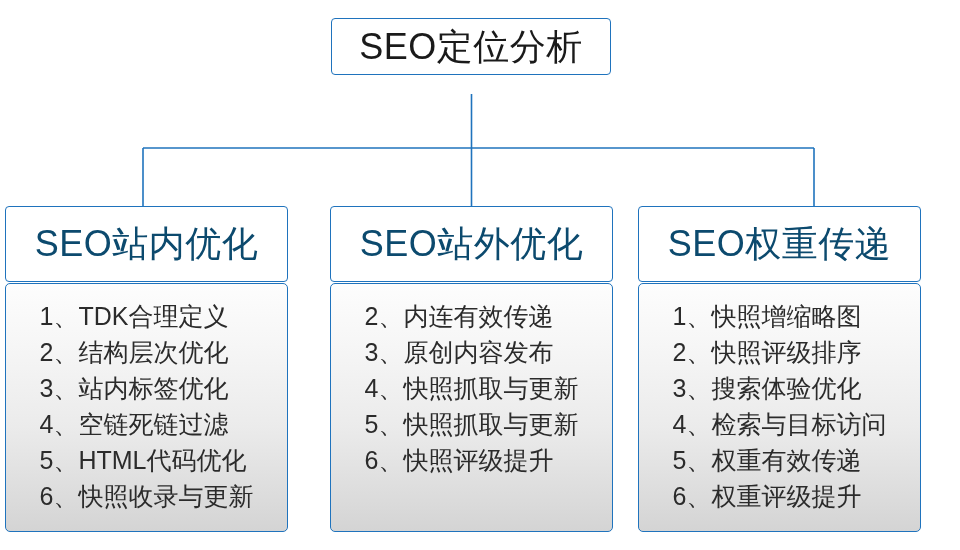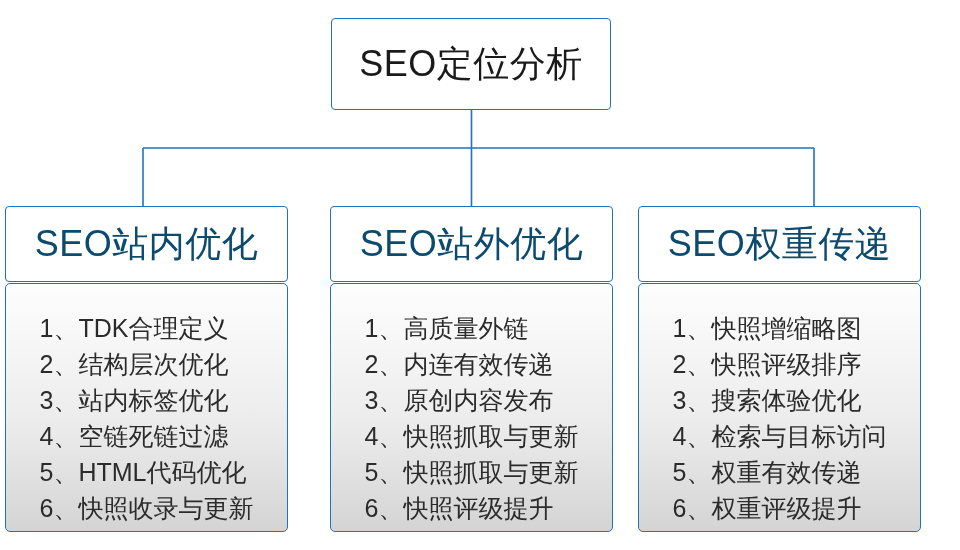--- a/index.html
+++ b/index.html
@@ -33,21 +33,21 @@
     height: 550px;
     pointer-events: none;
   }
 
   
   .root-node {
     position: absolute;
     left: 331px;
     top: 18px;
     width: 280px;
-    height: 92px;
+    height: 57px;
     box-sizing: border-box;
     border: 1.6px solid #1f73bd;
     border-radius: 4px;
     background: #ffffff;
     display: flex;
     align-items: center;
     justify-content: center;
   }
   .root-node-label {
     font-size: 36px;
@@ -96,21 +96,21 @@
     background: linear-gradient(to bottom, #fdfdfd 0%, #f7f7f7 22%, #ebebeb 58%, #dcdcdc 86%, #d4d4d4 100%);
     padding: 14px 0 10px 0;
     display: flex;
     flex-direction: column;
     justify-content: flex-start;
     align-items: center;
   }
 
   .item-list {
     list-style: none;
-    margin: 12px;
+    margin: 0;
     padding: 0;
     display: block;
   }
   .item-row {
     font-size: 25px;
     line-height: 36px;
     color: #2b2b2b;
     white-space: nowrap;
     text-align: left;
   }
@@ -169,23 +169,20 @@
     </div>
   </div>
 
   <div class="column column-2">
     <div class="column-header">
       <span class="column-header-label">SEO站外优化</span>
     </div>
     <div class="column-body">
       <ul class="item-list">
         <li class="item-row">
-          <span class="item-index">1、</span><span class="item-text">高质量外链</span>
-        </li>
-        <li class="item-row">
           <span class="item-index">2、</span><span class="item-text">内连有效传递</span>
         </li>
         <li class="item-row">
           <span class="item-index">3、</span><span class="item-text">原创内容发布</span>
         </li>
         <li class="item-row">
           <span class="item-index">4、</span><span class="item-text">快照抓取与更新</span>
         </li>
         <li class="item-row">
           <span class="item-index">5、</span><span class="item-text">快照抓取与更新</span>

